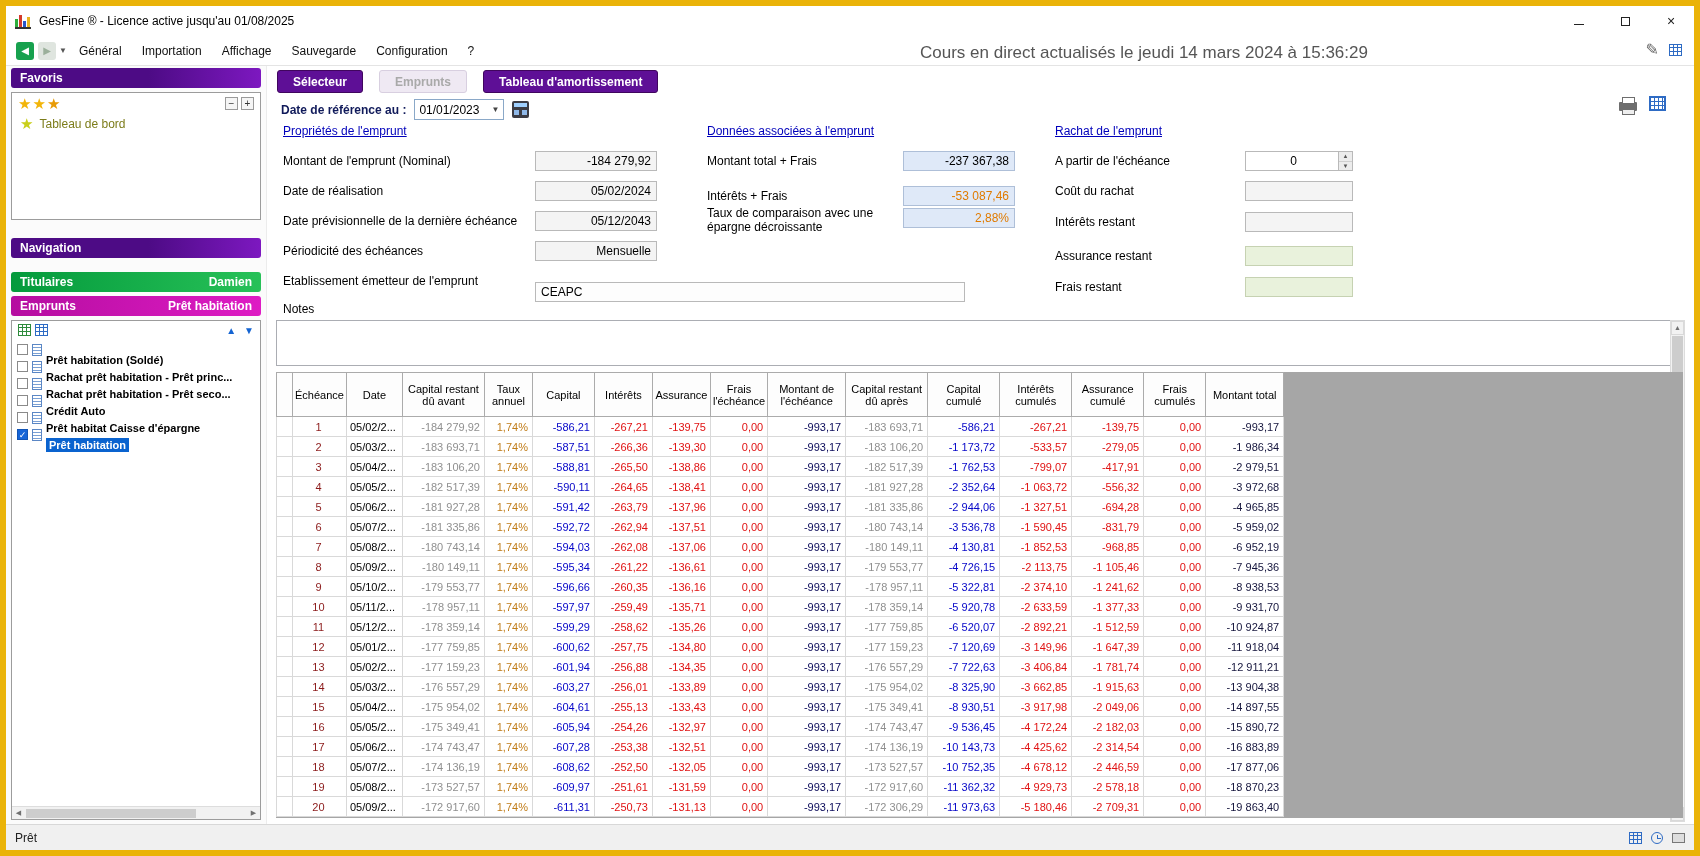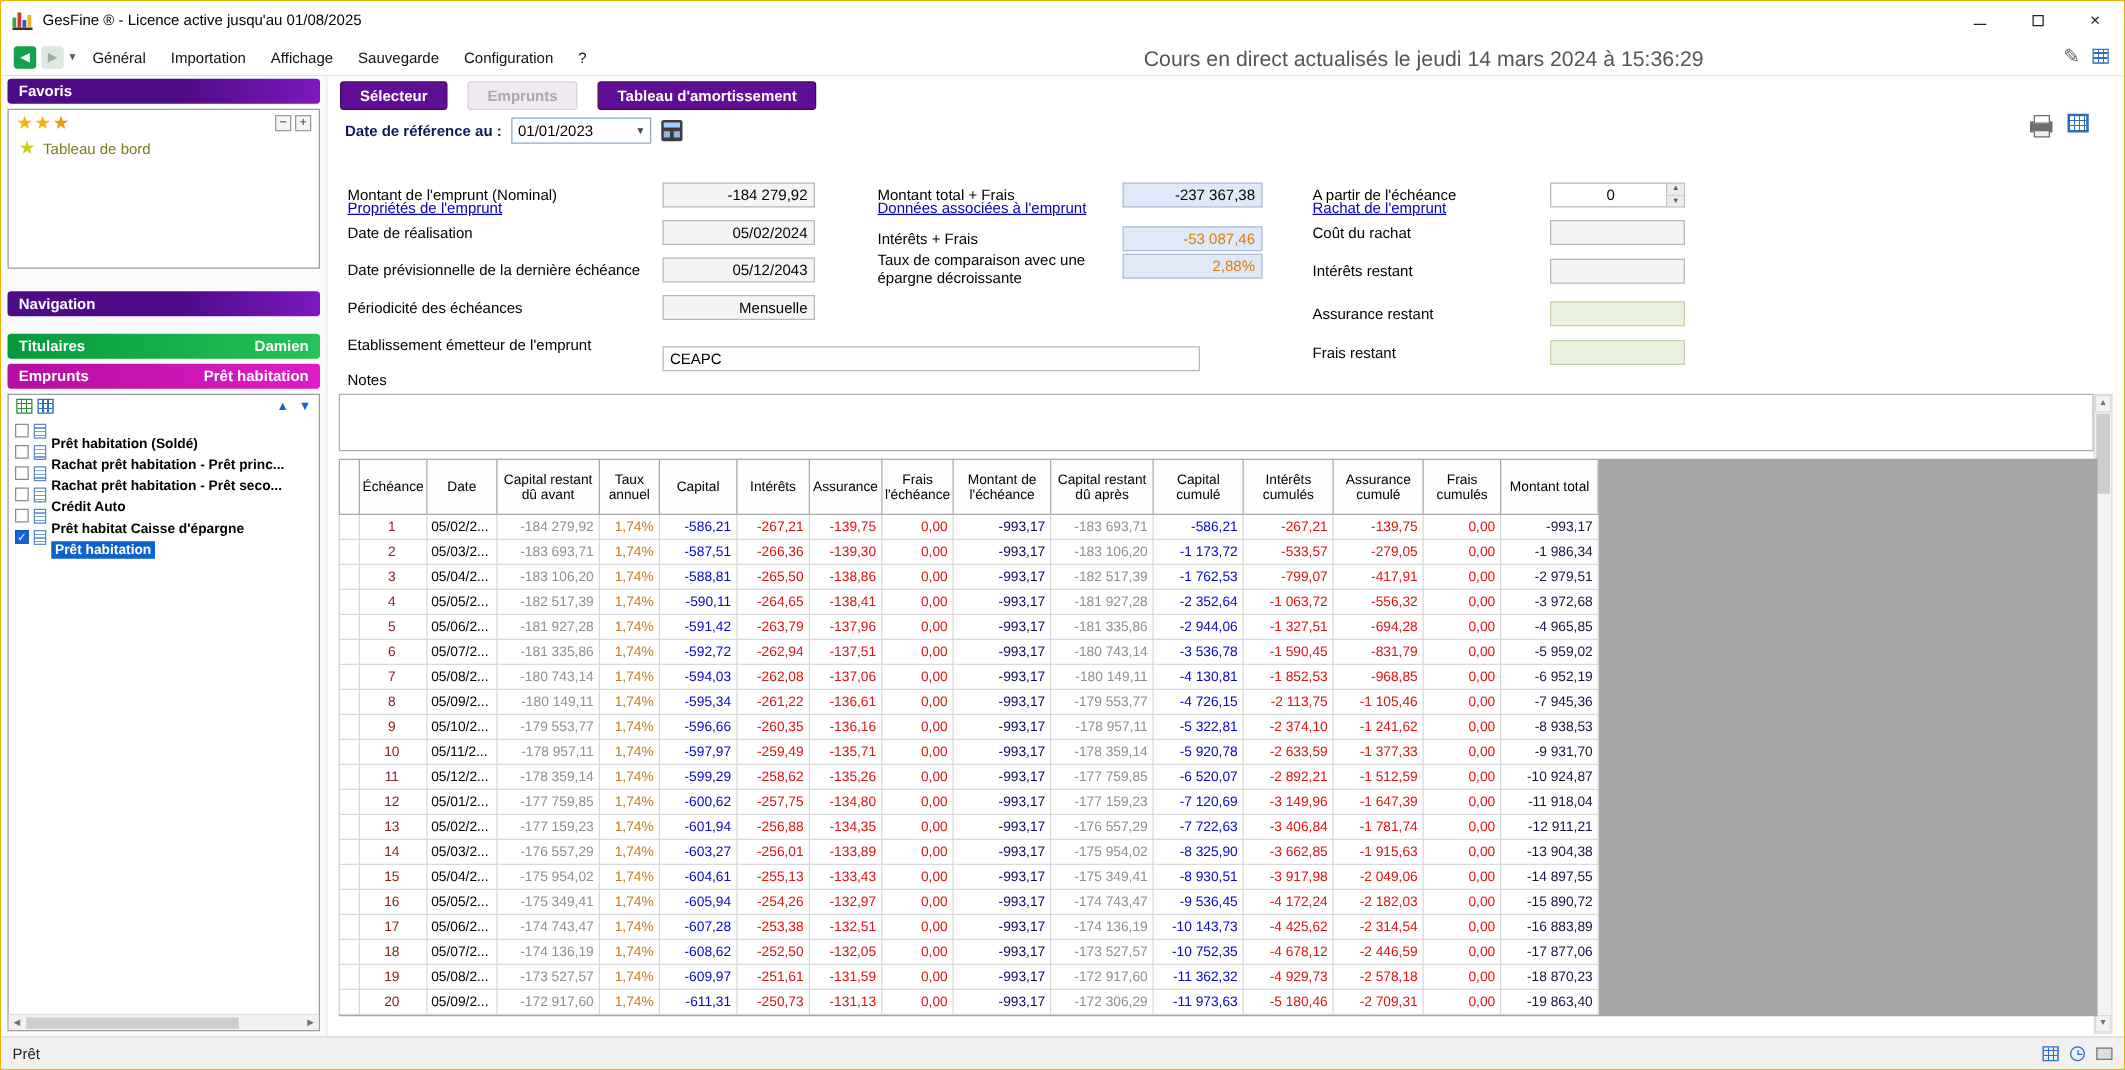--- a/index.html
+++ b/index.html
@@ -1,19 +1,19 @@
 <!DOCTYPE html>
 <html><head>
 <meta charset="utf-8">
 <style>
   * { margin:0; padding:0; box-sizing:border-box; }
   html,body { width:1700px; height:856px; overflow:hidden;
     font-family:"Liberation Sans", sans-serif; background:#fff; }
   .app { position:relative; width:1700px; height:856px; background:#fff;
-    border:1px solid #eab308; overflow:hidden; }
+    border:6px solid #eab308; overflow:hidden; }
 
   
   .titlebar { position:absolute; left:0; top:0; right:0; height:30px;
     background:#fff; display:flex; align-items:center; }
   .app-ic { width:16px; height:16px; margin:0 8px 0 9px; display:flex;
     align-items:flex-end; gap:1px; border-bottom:2px solid #333; }
   .app-ic i { display:block; width:3px; }
   .app-ic i:nth-child(1){height:8px;background:#2eae3c;}
   .app-ic i:nth-child(2){height:12px;background:#d43a2a;}
   .app-ic i:nth-child(3){height:6px;background:#2a56c8;}
@@ -87,34 +87,34 @@
   
   .main { position:absolute; left:260px; top:60px; right:0; bottom:26px;
     background:#fff; border-left:1px solid #ececec; }
   .tabs { position:absolute; top:4px; left:10px; display:flex; gap:16px; }
   .btn { height:23px; padding:0 15px; font-size:12px; font-weight:bold;
     border-radius:3px; display:flex; align-items:center; }
   .btn-purple { background:#5e0f96; color:#fff; border:1px solid #40065e; }
   .btn-disabled { background:#efe9f3; color:#a9a9a9; border:1px solid #d8cfe0; }
   .date-row { position:absolute; top:33px; left:14px; display:flex; align-items:center; gap:8px; }
   .date-label { font-size:12px; font-weight:bold; color:#101a5a; }
-  .combo { display:flex; align-items:center; width:112px; height:21px;
+  .combo { display:flex; align-items:center; width:90px; height:21px;
     border:1px solid #8aa8c8; background:#fff; font-size:12px; padding:0 4px; }
   .combo .val { flex:1; } .combo .caret { font-size:8px; color:#444; }
   .ic-calc { width:17px; height:17px; background:#3c3c44; border-radius:2px; position:relative; }
   .ic-calc::before { content:""; position:absolute; left:2px; top:2px; right:2px; height:4px; background:#9fd0ff; }
   .ic-calc::after { content:""; position:absolute; left:2px; top:9px; width:5px; height:5px;
     background:#8fb8e8; box-shadow:8px 0 0 #8fb8e8; }
   .main-icons { position:absolute; top:30px; right:28px; display:flex; gap:12px; align-items:center; }
   .ic-printer { position:relative; width:18px; height:9px; background:#6e6e6e; border-radius:1px; margin-top:5px; }
   .ic-printer::before { content:""; position:absolute; left:3px; top:-5px; width:11px; height:5px;
     background:#fff; border:1px solid #6e6e6e; }
   .ic-printer::after { content:""; position:absolute; left:3px; bottom:-4px; width:11px; height:4px;
     background:#eee; border:1px solid #6e6e6e; }
-  .section-title { position:absolute; font-size:12px; color:#0000bb; text-decoration:underline;margin-top:40px; }
+  .section-title { position:absolute; font-size:12px; color:#0000bb; text-decoration:underline; }
   .flabel { position:absolute; font-size:12px; color:#000; line-height:20px; white-space:nowrap; }
   .flabel.wrap { white-space:normal; line-height:14px; }
   .vbox { position:absolute; height:20px; border:1px solid #b9b9b9; background:#f4f4f4;
     font-size:12px; line-height:18px; text-align:right; padding:0 5px; color:#000; overflow:hidden; }
   .vbox.wide { background:#fdfdfd; text-align:left; }
   .vbox.bluebg { background:#dfe9f8; border-color:#aebfd8; }
   .vbox.greenbg { background:#e9f2dc; border-color:#c6d2b2; }
   .vbox.orangetx { color:#e07b00; }
   .vbox.spinbox { background:#fff; text-align:center; padding-right:16px; }
   .spin { position:absolute; right:0; top:0; bottom:0; width:14px; border-left:1px solid #b9b9b9;

